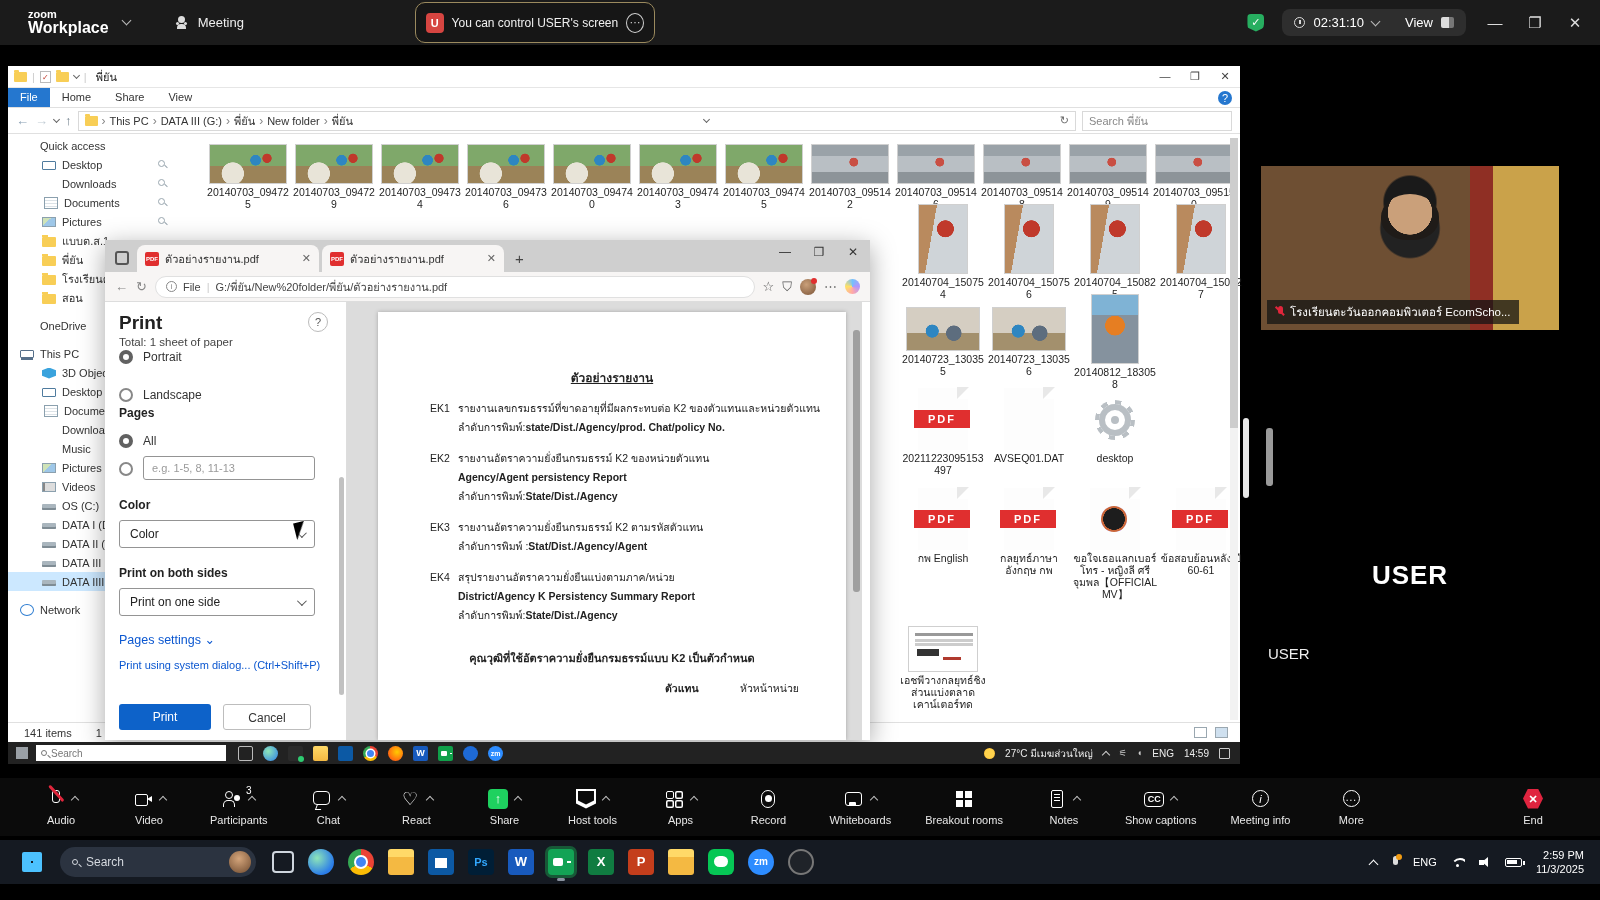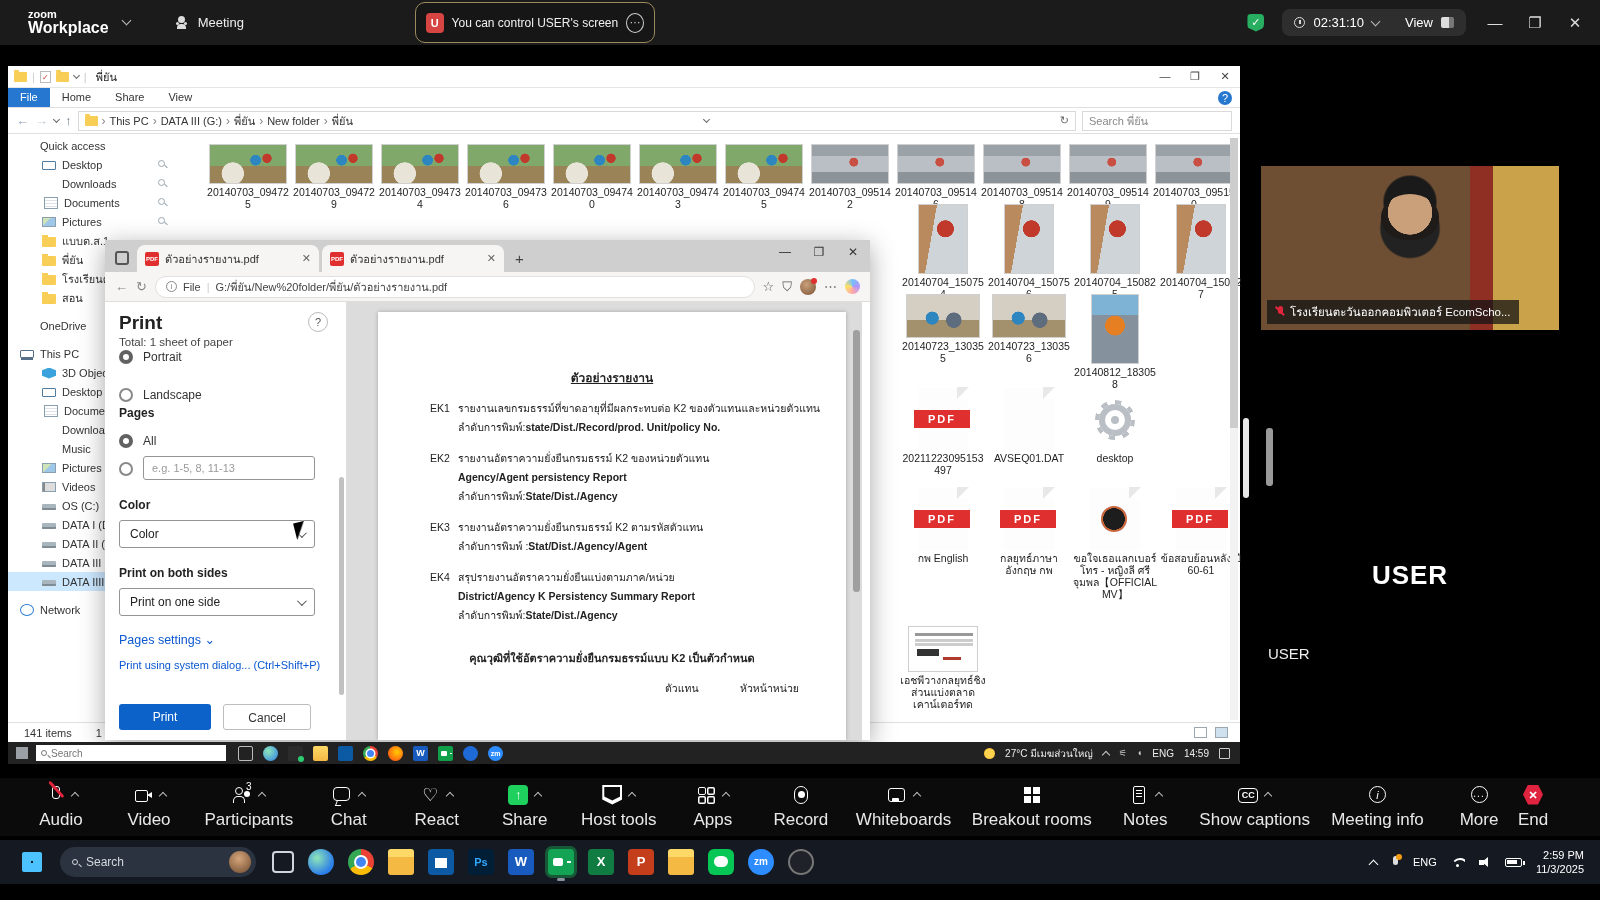--- a/index.html
+++ b/index.html
@@ -185,21 +185,21 @@
   #pv-scroll{position:absolute;right:2px;top:28px;width:7px;height:262px;background:#9f9f9f;border-radius:3px;}
   #page{position:absolute;left:31px;top:10px;width:468px;height:428px;background:#fff;box-shadow:0 0 4px rgba(0,0,0,.25);font-size:10.5px;color:#222;}
   #page .doct{text-align:center;font-weight:bold;text-decoration:underline;margin-top:56px;font-size:12px;}
   .ek{position:relative;margin:12px 0 0 52px;line-height:19px;}
   .ek .code{position:absolute;left:0;top:0;}
   .ek .body{margin-left:28px;}
   .ek .b{font-weight:bold;}
   #page .sect{text-align:center;font-weight:bold;margin-top:24px;font-size:11px;}
   .ptable{margin:14px 0 0 78px;line-height:14px;position:relative;}
   .ptable .hd{position:absolute;left:0;top:0;width:420px;}
-  .ptable .hd span:first-child{position:absolute;left:209px;}
+  .ptable .hd span:first-child{position:absolute;left:209px;font-weight:bold;}
   .ptable .hd span:last-child{position:absolute;left:284px;}
 
   
   #cursor{left:295px;top:522px;width:0;height:0;border-left:11px solid #000;border-bottom:17px solid transparent;filter:drop-shadow(0 0 1px #fff);transform:rotate(-14deg);}
 
   
   .vid{left:1261px;width:298px;height:164px;background:#444;overflow:hidden;}
   #vid1{top:166px;background:
     radial-gradient(circle at 50% 22%,#1a1a1a 0 13%,transparent 14%),
     radial-gradient(circle at 50% 38%,#222 0 16%,transparent 17%),
@@ -217,21 +217,21 @@
   .micmut::before{content:"";position:absolute;left:2.5px;top:0;width:5px;height:8px;border-radius:3px;background:#e0263c;}
   .micmut::after{content:"";position:absolute;left:-1px;top:4px;width:12px;height:1.6px;background:#e0263c;transform:rotate(45deg);}
   #user-big{left:1261px;top:560px;width:298px;text-align:center;color:#fff;font-size:26px;font-weight:bold;letter-spacing:1px;}
   #user-small{left:1268px;top:645px;color:#eee;font-size:15px;}
   #panel-scroll1{left:1243px;top:418px;width:6px;height:80px;background:#e8e8e8;border-radius:3px;}
   #panel-scroll2{left:1266px;top:428px;width:7px;height:58px;background:#9a9a9a;border-radius:3px;}
 
   
   #ztb{left:0;top:778px;width:1600px;height:58px;background:#0b0b0b;display:flex;align-items:center;color:#e8e8e8;}
   .zitem{display:flex;flex-direction:column;align-items:center;gap:5px;margin-left:34px;min-width:54px;position:relative;}
-  .zitem .lab{font-size:17px;white-space:nowrap;}
+  .zitem .lab{font-size:11px;white-space:nowrap;}
   .zit-top{display:flex;align-items:center;gap:7px;height:20px;}
   .caret{width:6px;height:6px;border-left:1.5px solid #bbb;border-top:1.5px solid #bbb;transform:rotate(45deg);margin-top:3px;}
   .badge3{position:absolute;top:-4px;left:36px;font-size:10px;color:#fff;}
   .zi{position:relative;width:20px;height:20px;}
   .zi.mic::before{content:"";position:absolute;left:7px;top:1px;width:6px;height:11px;border-radius:3px;border:1.5px solid #fff;}
   .zi.mic::after{content:"";position:absolute;left:1px;top:3px;width:21px;height:2.5px;background:#e0263c;transform:rotate(48deg);border-radius:2px;}
   .zi.cam::before{content:"";position:absolute;left:2px;top:5px;width:11px;height:10px;border:1.5px solid #fff;border-radius:2px;}
   .zi.cam::after{content:"";position:absolute;right:1px;top:7px;border-top:3px solid transparent;border-bottom:3px solid transparent;border-right:5px solid #fff;}
   .zi.ppl::before{content:"";position:absolute;left:3px;top:2px;width:6px;height:6px;border:1.5px solid #fff;border-radius:50%;box-shadow:8px 3px 0 -1px #fff;}
   .zi.ppl::after{content:"";position:absolute;left:1px;top:11px;width:10px;height:6px;border:1.5px solid #fff;border-bottom:none;border-radius:5px 5px 0 0;}
@@ -576,21 +576,21 @@
           </div>
           <div class="fcell" style="position:relative">
             <div class="ph k-photo-p photo-p"></div>
             <div class="fname">20140704_150825</div>
           </div>
           <div class="fcell" style="position:relative">
             <div class="ph k-photo-p photo-p"></div>
             <div class="fname">20140704_150827</div>
           </div>
       </div>
-      <div class="abs" style="left:702px;top:158px;display:flex;align-items:flex-start">
+      <div class="abs" style="left:702px;top:158px;display:flex;align-items:center">
         <div class="fcell" style="position:relative">
             <div class="ph k-photo-l photo-l"></div>
             <div class="fname">20140723_130355</div>
           </div>
           <div class="fcell" style="position:relative">
             <div class="ph k-photo-l photo-l"></div>
             <div class="fname">20140723_130356</div>
           </div>
           <div class="fcell" style="position:relative">
             <div class="ph k-photo-p2 photo-p2"></div>
@@ -729,21 +729,21 @@
       <div id="pp-scroll"></div>
     </div>
 
     <div id="preview">
       <div id="page">
         <div class="doct">ตัวอย่างรายงาน</div>
         <div class="ek">
             <span class="code">EK1</span>
             <div class="body">
               <div>รายงานเลขกรมธรรม์ที่ขาดอายุที่มีผลกระทบต่อ K2 ของตัวแทนและหน่วยตัวแทน</div>
-              <div><span>ลำดับการพิมพ์:</span><span class="b">state/Dist./Record/prod. Unit/policy No.</span></div>
+              <div><span>ลำดับการพิมพ์:</span><span class="b">state/Dist./Agency/prod. Chat/policy No.</span></div>
             </div>
           </div>
           <div class="ek">
             <span class="code">EK2</span>
             <div class="body">
               <div>รายงานอัตราความยั่งยืนกรมธรรม์ K2 ของหน่วยตัวแทน</div>
               <div class="b">Agency/Agent persistency Report</div>
               <div><span>ลำดับการพิมพ์:</span><span class="b">State/Dist./Agency</span></div>
             </div>
           </div>

